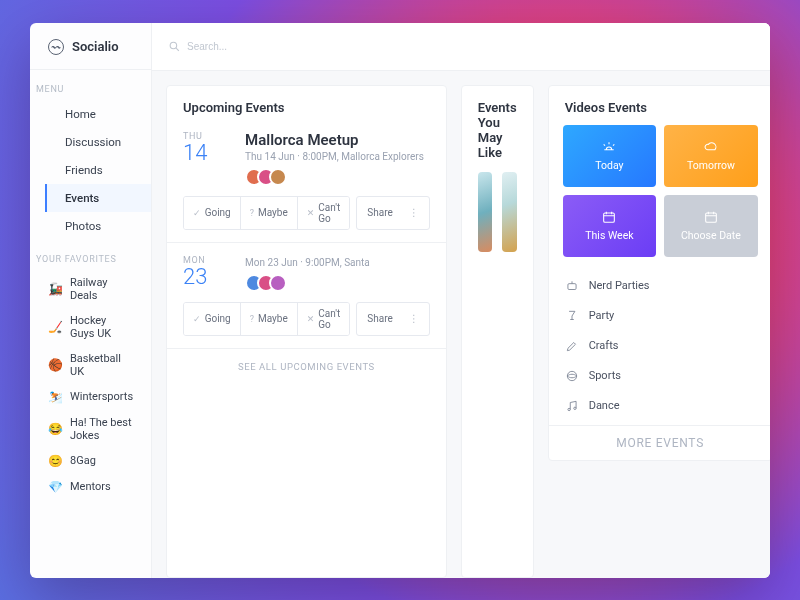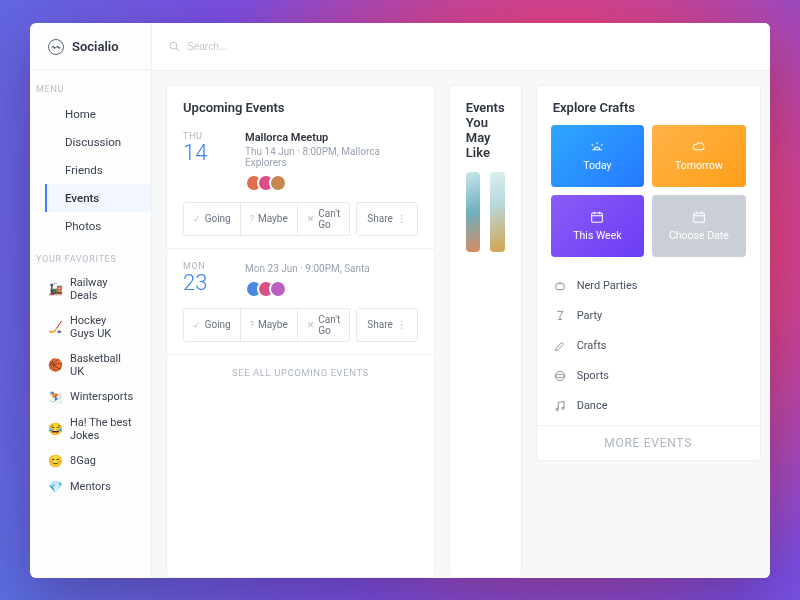--- a/index.html
+++ b/index.html
@@ -32,31 +32,31 @@
   .col-right { width:225px; }
   .card { background:#fff; border-radius:4px; border:1px solid #eef0f3; }
   .card-title { font-size:13px; font-weight:600; color:#2e3440; padding:14px 16px 10px;}
   
   .event { padding:6px 16px 12px; }
   .event-row { display:flex; gap:18px; }
   .date-col { width:44px; text-align:left;}
   .day-name { font-size:9px; letter-spacing:.06em; color:#aeb5c2;}
   .day-num { font-size:22px; font-weight:300; color:#3b82f6; line-height:1.1;}
   .ev-body { flex:1;}
-  .ev-title { font-size:11px; font-weight:600; color:#2e3440;}
+  .ev-title { font-size:15px; font-weight:600; color:#2e3440;}
   .ev-meta { font-size:10px; color:#9aa2b1; margin-top:2px;}
   .avatars { display:flex; margin-top:6px;}
   .avatar { width:18px; height:18px; border-radius:50%; border:2px solid #fff; margin-left:-6px;}
   .avatar:first-child{margin-left:0;}
   .rsvp-row { display:flex; gap:6px; margin-top:10px;}
   .pill-group { display:flex; border:1px solid #e6e9ef; border-radius:3px; overflow:hidden;}
   .pill { font-size:10px; color:#6b7280; padding:5px 9px; display:flex; align-items:center; gap:4px; border-right:1px solid #e6e9ef; cursor:pointer; background:#fff;}
   .pill:last-child{border-right:none;}
   .pill-ico{font-size:9px; color:#b8bec9;}
-  .share-btn{ font-size:10px; color:#6b7280; padding:5px 10px; border:1px solid #e6e9ef; border-radius:3px; cursor:pointer; display:flex; align-items:center; gap:4px; background:#fff;}
+  .share-btn{ font-size:10px; color:#6b7280; padding:5px 10px; border:1px solid #e6e9ef; border-radius:3px; cursor:pointer; display:flex; align-items:center; gap:16px; background:#fff;}
   .see-all { text-align:center; font-size:9.5px; letter-spacing:.06em; color:#aeb5c2; padding:12px; border-top:1px solid #eef0f3; cursor:pointer;}
   
   .like-row{display:flex; gap:10px; padding:2px 16px 16px;}
   .like-img{flex:1; height:80px; border-radius:4px; background:#ddd;}
   .like-img.a{background:linear-gradient(160deg,#c9e6ec 0%,#6fb0be 50%,#d98b5f 100%);}
   .like-img.b{background:linear-gradient(160deg,#e0eff2 0%,#b7d9da 40%,#d4a24e 100%);}
   
   .grid{display:grid; grid-template-columns:1fr 1fr; gap:8px; padding:0 14px 10px;}
   .tile{height:62px; border-radius:4px; display:flex; flex-direction:column; align-items:center; justify-content:center; gap:4px; color:#fff; font-size:10.5px; cursor:pointer;}
   .tile svg{width:16px; height:16px; stroke:#fff; fill:none; stroke-width:1.6;}
@@ -221,21 +221,21 @@
           <div class="like-row">
             <div class="like-img a"></div>
             <div class="like-img b"></div>
           </div>
         </div>
 
       </div>
 
       <div class="col-right">
         <div class="card">
-          <div class="card-title">Explore Crafts</div>
+          <div class="card-title">Videos Events</div>
           <div class="grid">
             <div class="tile today">
               <svg viewBox="0 0 24 24">
                   <path d="M5 16h14M8 16a4 4 0 0 1 8 0M12 8V5M6 10l-2-2M18 10l2-2"></path>
                 </svg>
               <span>Today</span>
             </div>
             <div class="tile tomorrow">
               <svg viewBox="0 0 24 24">
                   <path d="M7 16a4 4 0 1 1 1-7.9A5 5 0 1 1 18 16H7z"></path>

